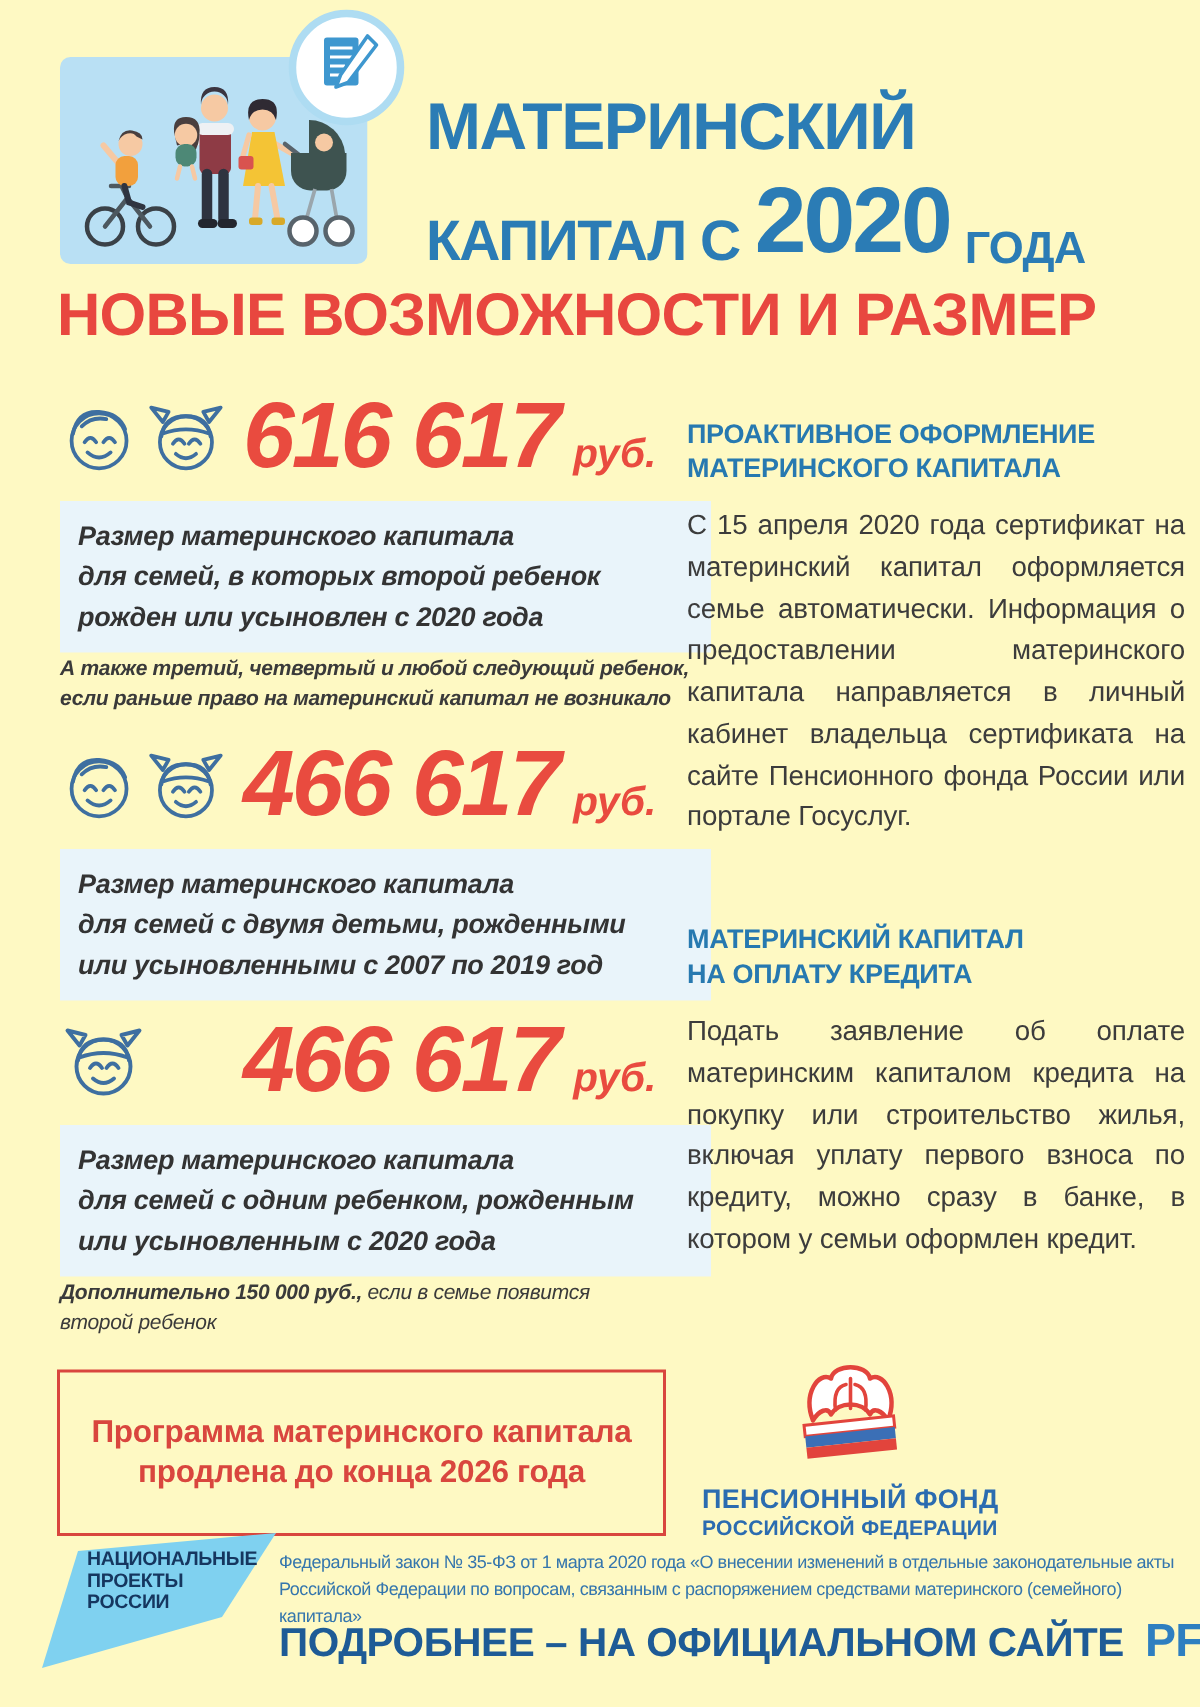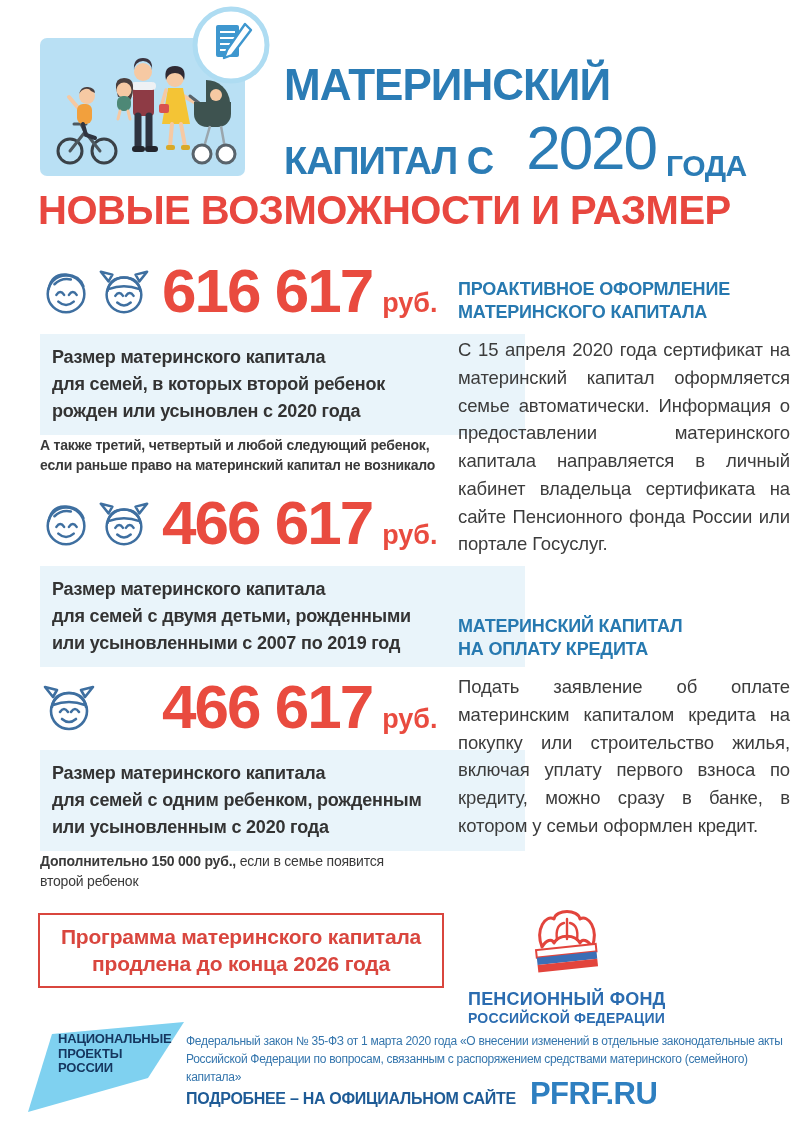--- a/index.html
+++ b/index.html
@@ -1,65 +1,65 @@
 <!DOCTYPE html>
 <html><head>
 <meta charset="utf-8">
 <style>
   html,body{margin:0;padding:0;background:#9e9e9e;}
   .page{
-    position:relative;width:800px;height:1138px;margin:0 auto;background:#ffffff;
+    position:relative;width:800px;height:1138px;margin:0 auto;background:#fef9c3;
     font-family:"Liberation Sans","DejaVu Sans",sans-serif;overflow:hidden;
   }
   
   .family-box{position:absolute;left:40px;top:38px;width:205px;height:138px;}
   .doc-badge{position:absolute;left:192px;top:6px;width:78px;height:78px;}
   .title-block{position:absolute;left:284px;top:62px;width:490px;color:#2b7cb5;}
   .title-l1{font-size:44px;font-weight:bold;letter-spacing:-1px;line-height:1.05;}
   .title-l2{margin-top:4px;display:flex;align-items:flex-end;gap:10px;white-space:nowrap;}
   .title-pre{font-size:38px;font-weight:bold;letter-spacing:-1px;}
-  .title-year{font-size:62px;font-weight:normal;letter-spacing:-2px;margin-left:23px;}
+  .title-year{font-size:62px;font-weight:bold;letter-spacing:-2px;}
   .title-post{font-size:30px;font-weight:bold;letter-spacing:-0.5px;}
   .subtitle{position:absolute;left:38px;top:188px;width:740px;color:#e8473f;
     font-size:40px;font-weight:bold;letter-spacing:-0.5px;white-space:nowrap;}
   
-  .benefit{position:absolute;left:40px;width:485px;}
+  .benefit{position:absolute;left:40px;width:434px;font-style:italic;}
   .b1{top:260px;} .b2{top:492px;} .b3{top:676px;}
   .benefit-head{display:flex;align-items:center;}
   .benefit-icons{width:112px;display:flex;align-items:center;gap:4px;flex:none;}
   .amount-group{display:flex;align-items:baseline;gap:10px;margin-left:10px;white-space:nowrap;}
   .amount{font-size:62px;font-weight:bold;color:#e94b3f;letter-spacing:-2px;line-height:1;}
   .currency{font-size:27px;font-weight:bold;color:#e94b3f;}
   .desc{margin-top:12px;background:#e9f4fa;padding:10px 12px;font-size:18px;font-weight:bold;
     color:#333333;line-height:1.5;letter-spacing:-0.2px;}
   .note{font-size:14px;font-weight:bold;color:#3a3a3a;line-height:1.45;letter-spacing:-0.2px;}
   .note-mixed{width:370px;}
   .note-mixed span{font-weight:normal;}
   
   .article{position:absolute;left:458px;width:332px;}
   .a1{top:278px;} .a2{top:615px;}
   .article-heading{color:#2779b0;font-size:18px;font-weight:bold;line-height:1.25;letter-spacing:-0.2px;}
   .article-body{margin-top:13px;font-size:18.5px;color:#3c3c3c;line-height:1.5;
     text-align:justify;letter-spacing:-0.1px;}
   
   .banner{position:absolute;left:38px;top:913px;width:402px;border:2.5px solid #d9463e;
     color:#d9463e;font-size:21px;font-weight:bold;text-align:center;line-height:1.3;
-    padding:8px 0;letter-spacing:-0.2px;}
+    padding:26px 0;letter-spacing:-0.2px;}
   .pfr{position:absolute;left:468px;top:905px;display:flex;align-items:center;gap:14px;flex-direction:column;}
   .pfr-text{color:#2b6cb0;line-height:1.15;}
   .pfr-n1{font-size:18px;font-weight:bold;letter-spacing:0.2px;}
   .pfr-n2{font-size:14px;font-weight:bold;letter-spacing:0.2px;}
   
   .natproj{position:absolute;left:22px;top:1020px;width:162px;height:94px;}
   .natproj-text{position:absolute;left:36px;top:12px;width:122px;text-align:left;
     color:#15365f;font-size:13px;font-weight:bold;line-height:1.12;letter-spacing:-0.2px;}
   .law{position:absolute;left:186px;top:1032px;width:610px;color:#3576ad;font-size:12px;
     line-height:1.5;letter-spacing:-0.3px;}
   .more-line{position:absolute;left:186px;top:1076px;display:flex;align-items:baseline;gap:14px;white-space:nowrap;}
-  .more-label{color:#1e5b96;font-size:16px;font-weight:bold;letter-spacing:-0.3px;}
+  .more-label{color:#1e5b96;font-size:27px;font-weight:bold;letter-spacing:-0.3px;}
   .site-url{color:#2e7fc0;font-size:31px;font-weight:bold;letter-spacing:-0.5px;}
 </style>
 </head>
 <body>
 
 <div class="page">
 
   <div class="family-box">
     <svg width="205" height="138" viewBox="0 0 205 138">
       <rect width="205" height="138" rx="7" fill="#b9e0f4"></rect>

